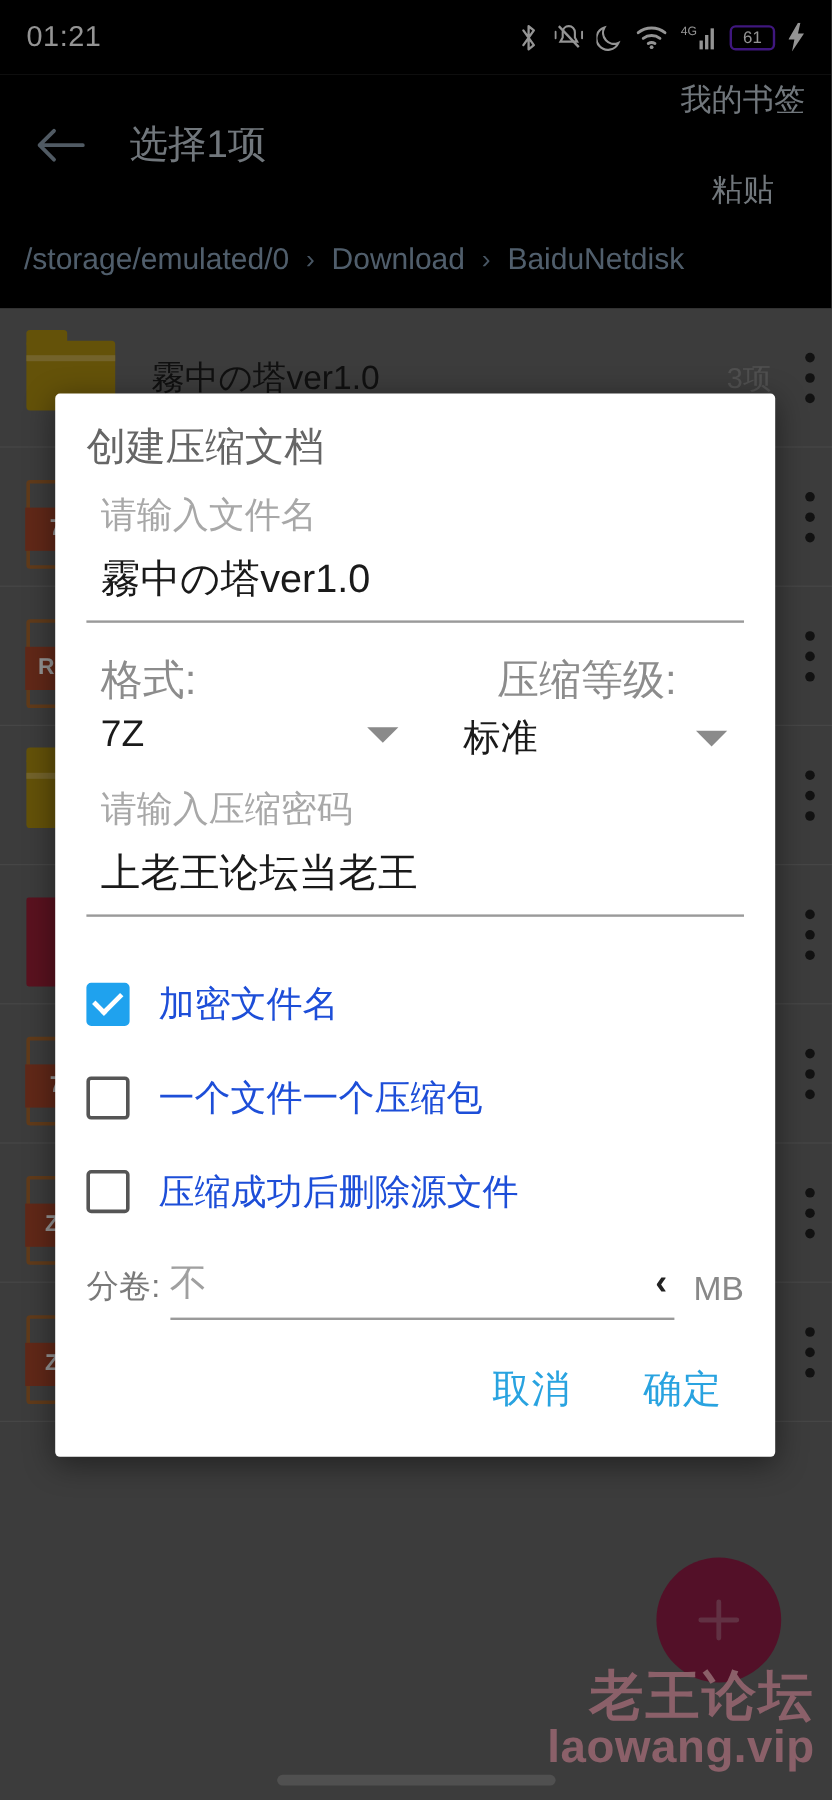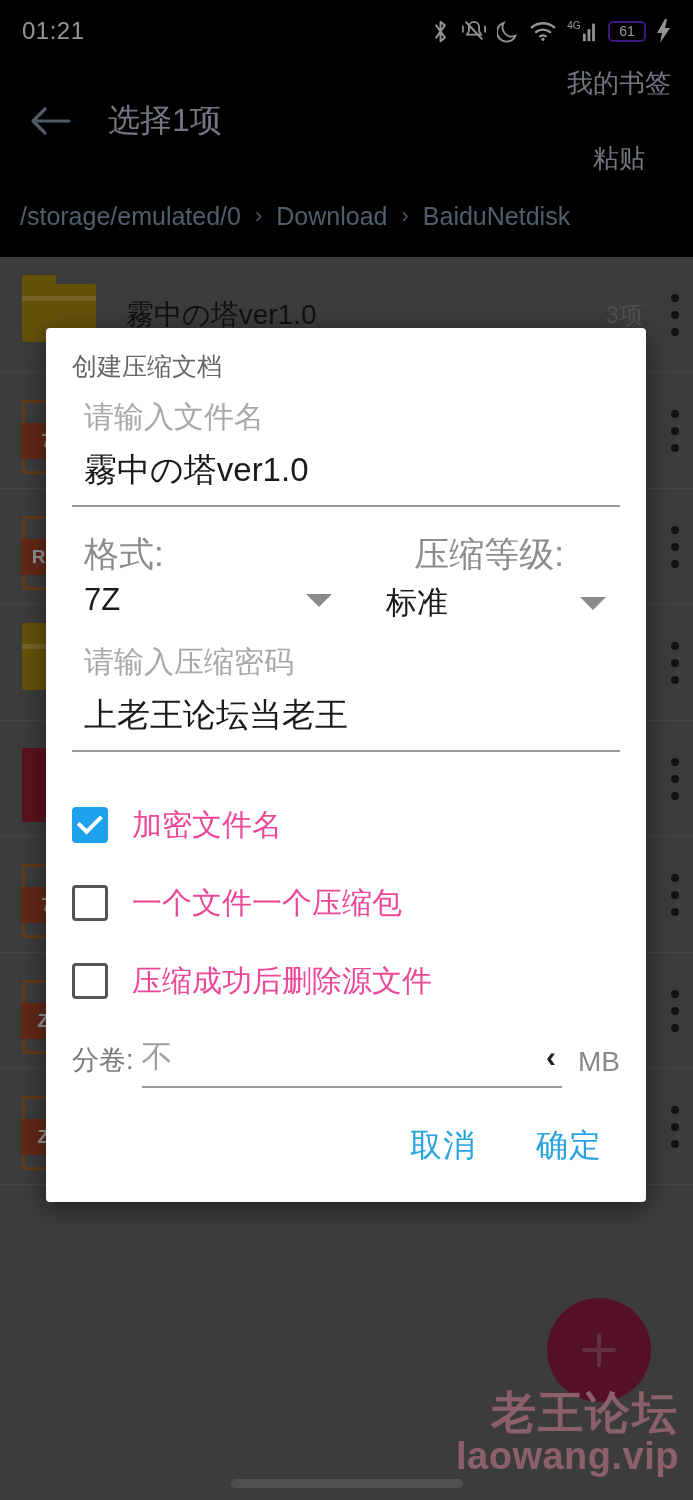--- a/index.html
+++ b/index.html
@@ -107,21 +107,21 @@
   .scrim { position:absolute; inset:0; background:rgba(0,0,0,.42); }
 
   
   .dialog {
     position:absolute; left:46px; top:328px; width:600px;
     background:#fff; border-radius:4px;
     box-shadow:0 6px 26px rgba(0,0,0,.45);
     padding:22px 26px 0 26px;
     overflow:hidden;
   }
-  .dlg-title { font-size:25px; color:#666; margin-bottom:14px; }
+  .dlg-title { font-size:33px; color:#666; margin-bottom:14px; }
   .field { margin-top:6px; }
   .field-hint { font-size:30px; color:#a8a8a8; padding-left:12px; }
   .field-value {
     font-size:33px; color:#1a1a1a; padding:10px 12px 12px 12px;
     border-bottom:2px solid #9a9a9a; white-space:nowrap; overflow:hidden;
   }
   .row-two { display:flex; margin-top:24px; }
   .col { flex:1 1 50%; }
   .col-label { font-size:35px; color:#8c8c8c; padding-left:12px; }
   .col-sel {
@@ -139,21 +139,21 @@
     width:36px; height:36px; border:3px solid #555; border-radius:4px;
     flex:0 0 36px; background:#fff;
     display:flex; align-items:center; justify-content:center;
   }
   .cb.on { background:#1fa2ee; border-color:#1fa2ee; }
   .cb.on:after {
     content:""; width:19px; height:10px;
     border-left:4px solid #fff; border-bottom:4px solid #fff;
     transform:rotate(-45deg) translate(2px,-3px);
   }
-  .check-label { font-size:30px; color:#ec4899; margin-left:24px; }
+  .check-label { font-size:30px; color:#1d4ed8; margin-left:24px; }
   .volume-row { display:flex; align-items:flex-end; margin-top:16px; padding-bottom:4px; }
   .vol-label { font-size:27px; color:#7a7a7a; white-space:nowrap; padding-bottom:10px; }
   .vol-field {
     flex:1 1 auto; margin-left:8px; display:flex; align-items:center;
     border-bottom:2px solid #9a9a9a; padding-bottom:8px;
   }
   .vol-placeholder { font-size:31px; color:#a0a0a0; }
   .vol-chev { margin-left:auto; font-size:30px; color:#222; font-weight:bold; padding-right:6px; }
   .vol-unit { font-size:28px; color:#888; margin-left:16px; padding-bottom:10px; white-space:nowrap; }
   .dlg-actions { display:flex; justify-content:flex-end; gap:60px; padding:32px 18px 34px 0; }

